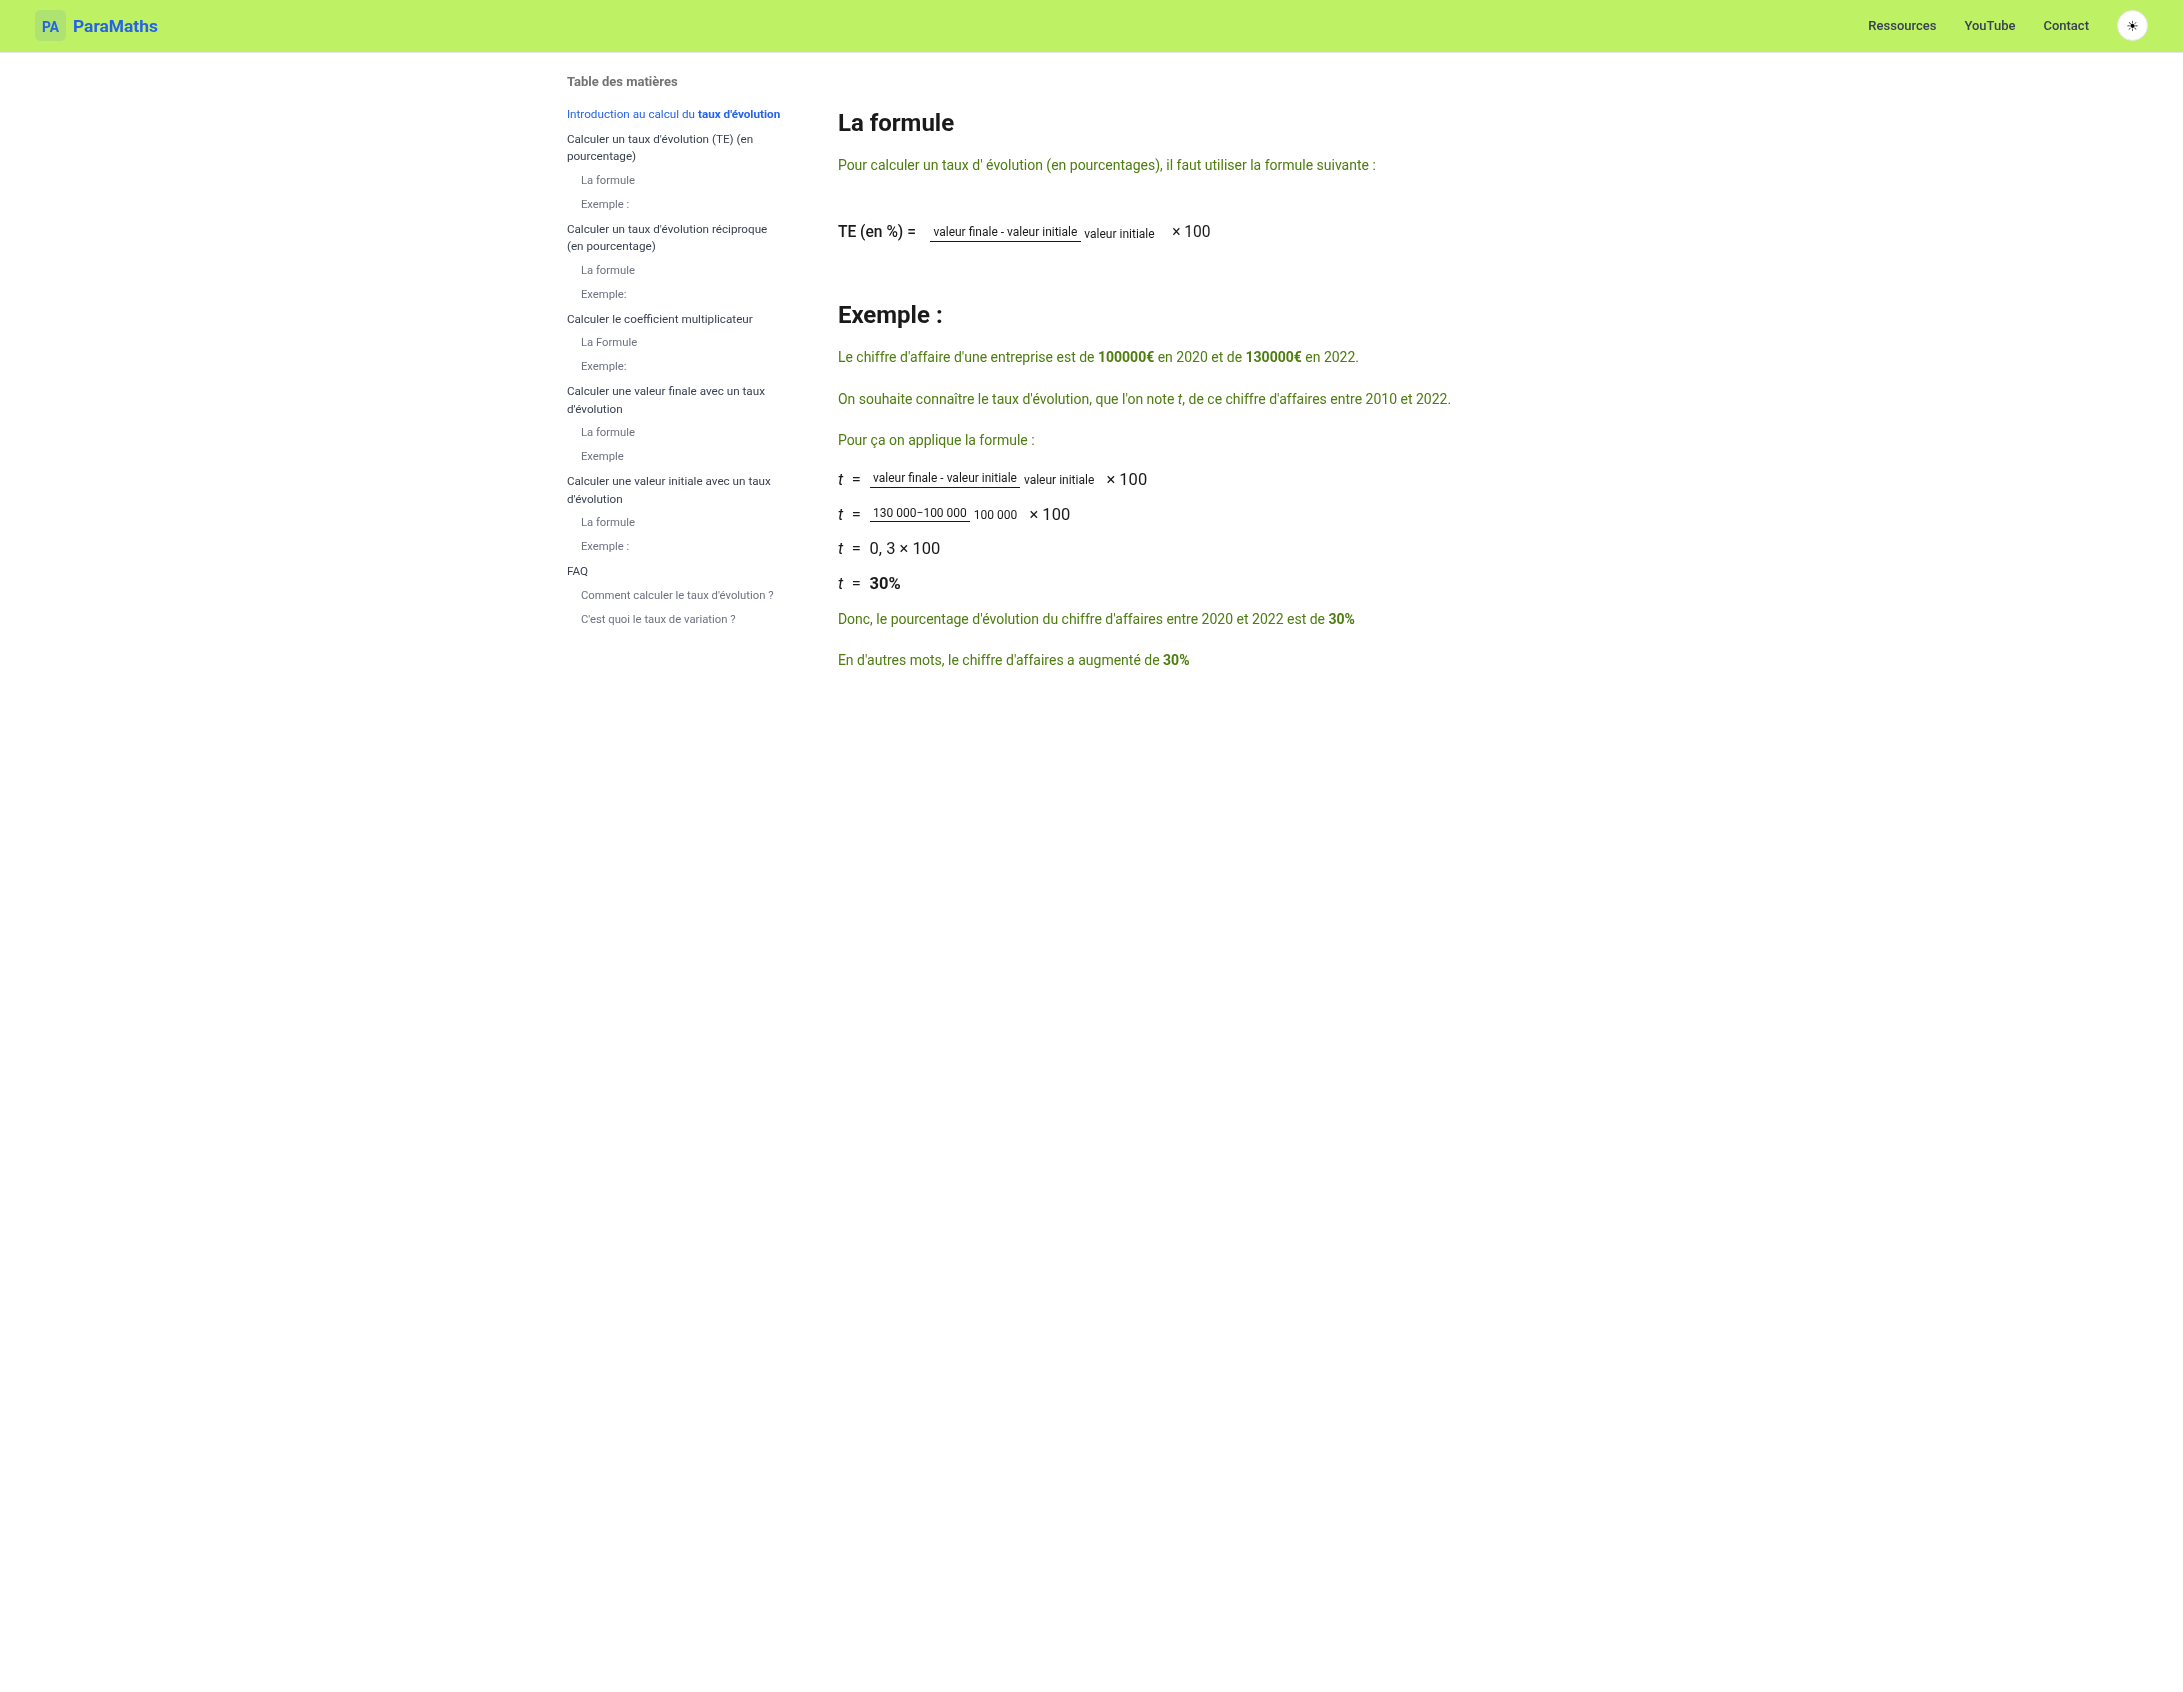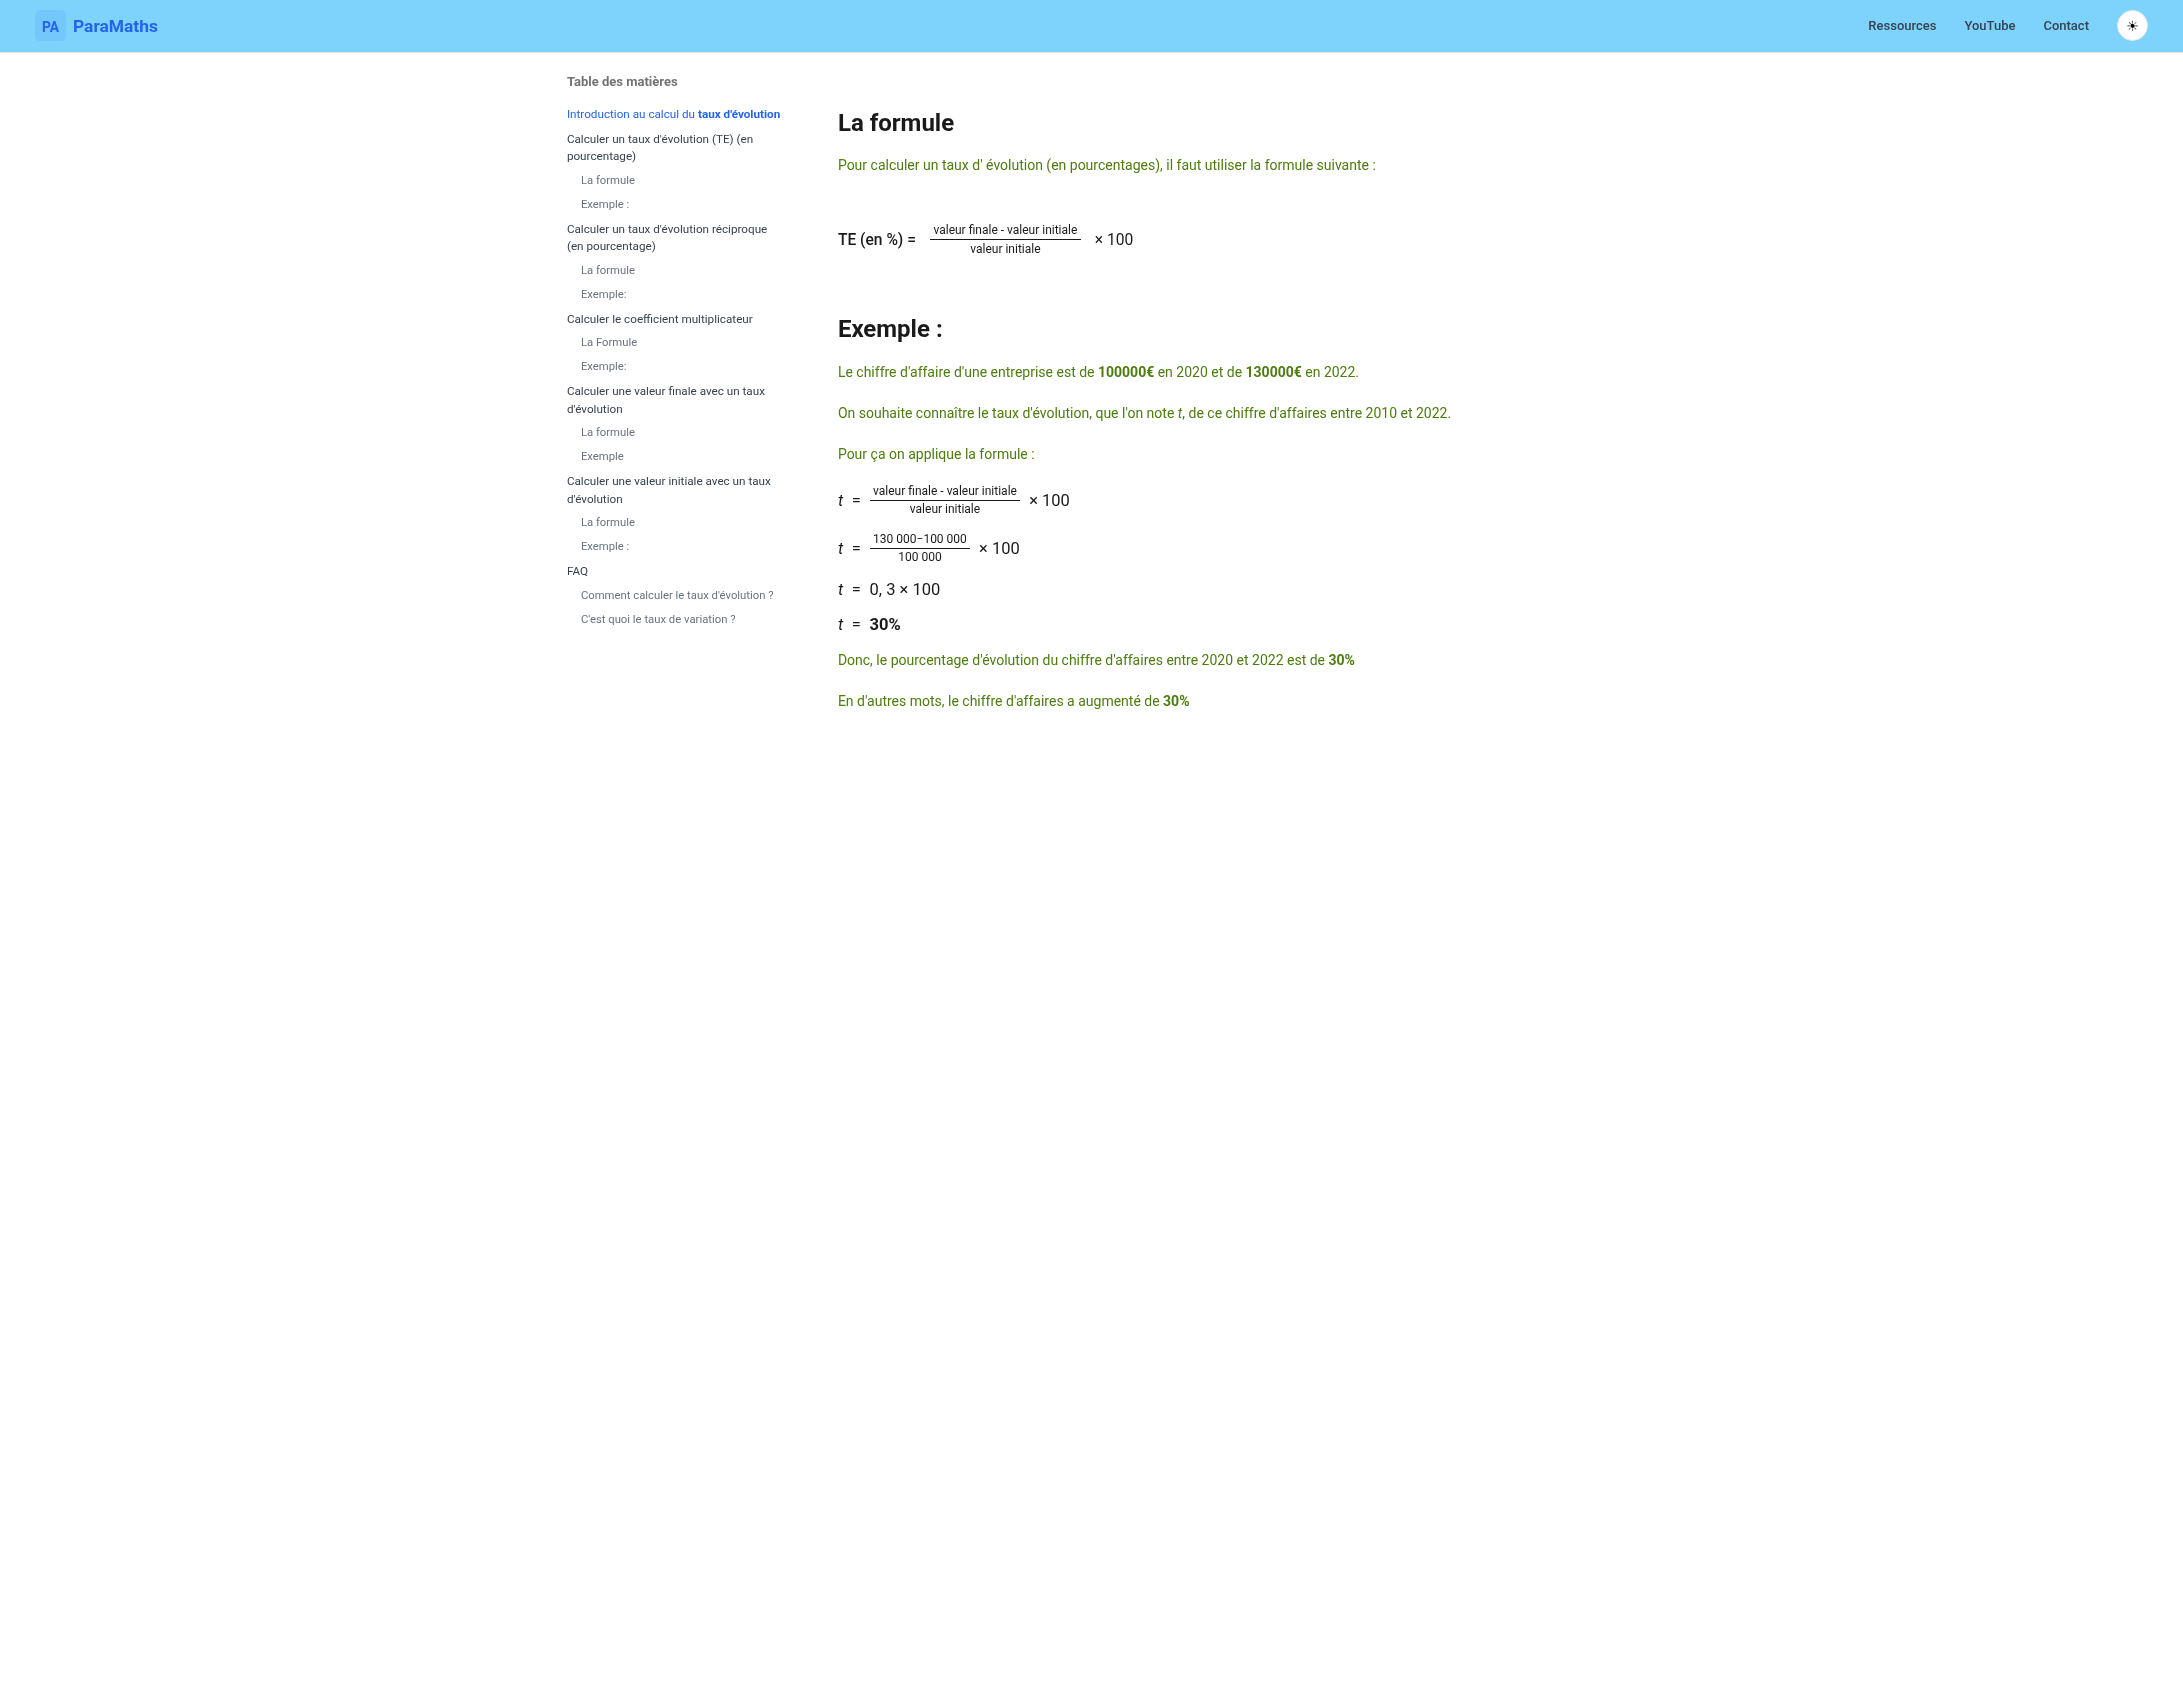--- a/index.html
+++ b/index.html
@@ -9,21 +9,21 @@
       color: #1a1a1a;
       background: #fff;
     }
     
     .header {
       display: flex;
       align-items: center;
       justify-content: space-between;
       padding: 10.4px 35px;
       border-bottom: 0.9px solid #e5e7eb;
-      background: #7dd3fc;
+      background: #bef264;
       position: sticky;
       top: 0;
       z-index: 100;
     }
     .header-logo {
       display: flex;
       align-items: center;
       gap: 7px;
       text-decoration: none;
     }
@@ -137,21 +137,21 @@
     
     .formula-container {
       display: flex;
       align-items: center;
       gap: 14px;
       font-size: 15.6px;
       margin: 17.4px 0;
     }
     .fraction {
       display: inline-flex;
-      flex-direction: column;
+      flex-direction: row;
       align-items: center;
       vertical-align: middle;
       font-size: 12px;
     }
     .fraction .numerator {
       border-bottom: 1.3px solid #1a1a1a;
       padding: 0 3.5px 1.7px 3.5px;
       white-space: nowrap;
     }
     .fraction .denominator {

